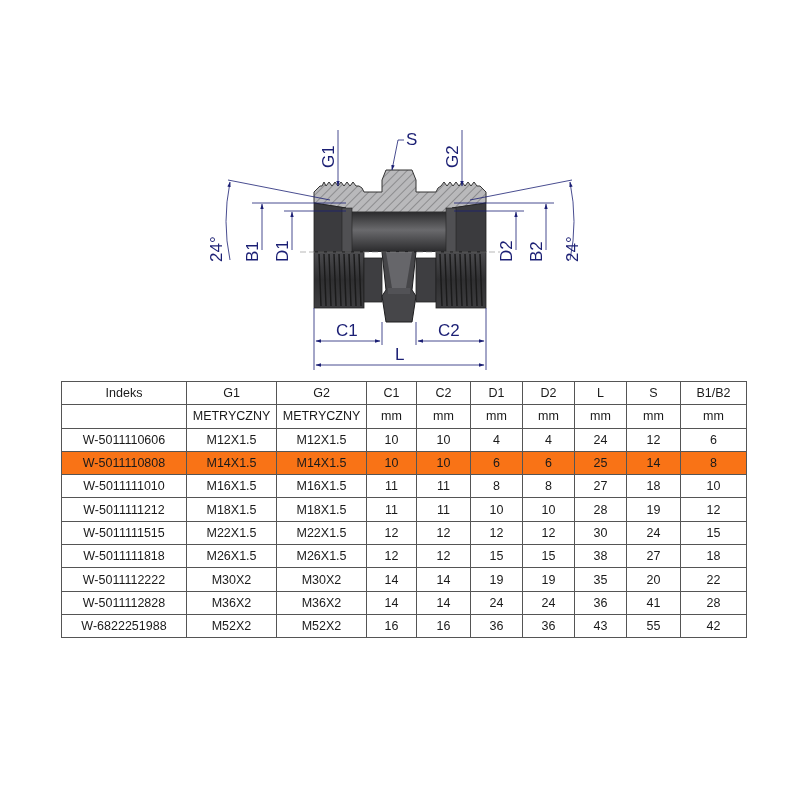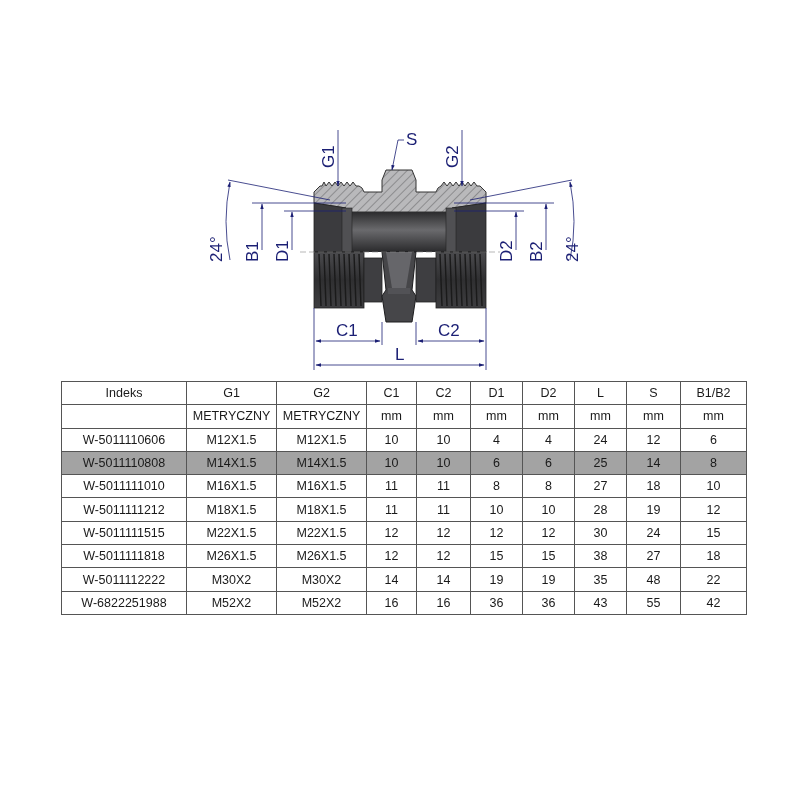--- a/index.html
+++ b/index.html
@@ -6,21 +6,21 @@
   body { width: 800px; height: 800px; position: relative; overflow: hidden;
          font-family: "Liberation Sans", sans-serif; }
   #drawing { position: absolute; left: 0; top: 0; width: 800px; height: 380px; }
   #drawing svg { display: block; }
   .dim-label { font-family: "Liberation Sans", sans-serif; fill: #1b1f74; font-size: 17px; }
   table.spec { position: absolute; left: 61px; top: 381px; width: 685px;
                border-collapse: collapse; table-layout: fixed; border-radius: 25px; }
   table.spec td { border: 1.3px solid #555; height: 22.3px; padding: 0;
                   text-align: center; font-size: 12.5px; color: #1a1a1a;
                   font-family: "Liberation Sans", sans-serif; }
-  table.spec tr.hl td { background: #a3a3a3; }
+  table.spec tr.hl td { background: #f97316; }
 </style>
 </head>
 <body>
 
 <div id="drawing">
 <svg width="800" height="380" viewBox="0 0 800 380" xmlns="http://www.w3.org/2000/svg">
   <defs>
     <pattern id="hatch" patternUnits="userSpaceOnUse" width="6" height="6" patternTransform="rotate(45)">
       <rect width="6" height="6" fill="#b9b9bb"></rect>
       <line x1="0" y1="0" x2="0" y2="6" stroke="#6d6d70" stroke-width="1.2"></line>
@@ -261,22 +261,34 @@
       </tr>
       <tr>
         <td>W-5011112222</td>
         <td>M30X2</td>
         <td>M30X2</td>
         <td>14</td>
         <td>14</td>
         <td>19</td>
         <td>19</td>
         <td>35</td>
-        <td>48</td>
+        <td>20</td>
         <td>22</td>
+      </tr>
+      <tr>
+        <td>W-5011112828</td>
+        <td>M36X2</td>
+        <td>M36X2</td>
+        <td>14</td>
+        <td>14</td>
+        <td>24</td>
+        <td>24</td>
+        <td>36</td>
+        <td>41</td>
+        <td>28</td>
       </tr>
       <tr>
         <td>W-6822251988</td>
         <td>M52X2</td>
         <td>M52X2</td>
         <td>16</td>
         <td>16</td>
         <td>36</td>
         <td>36</td>
         <td>43</td>

